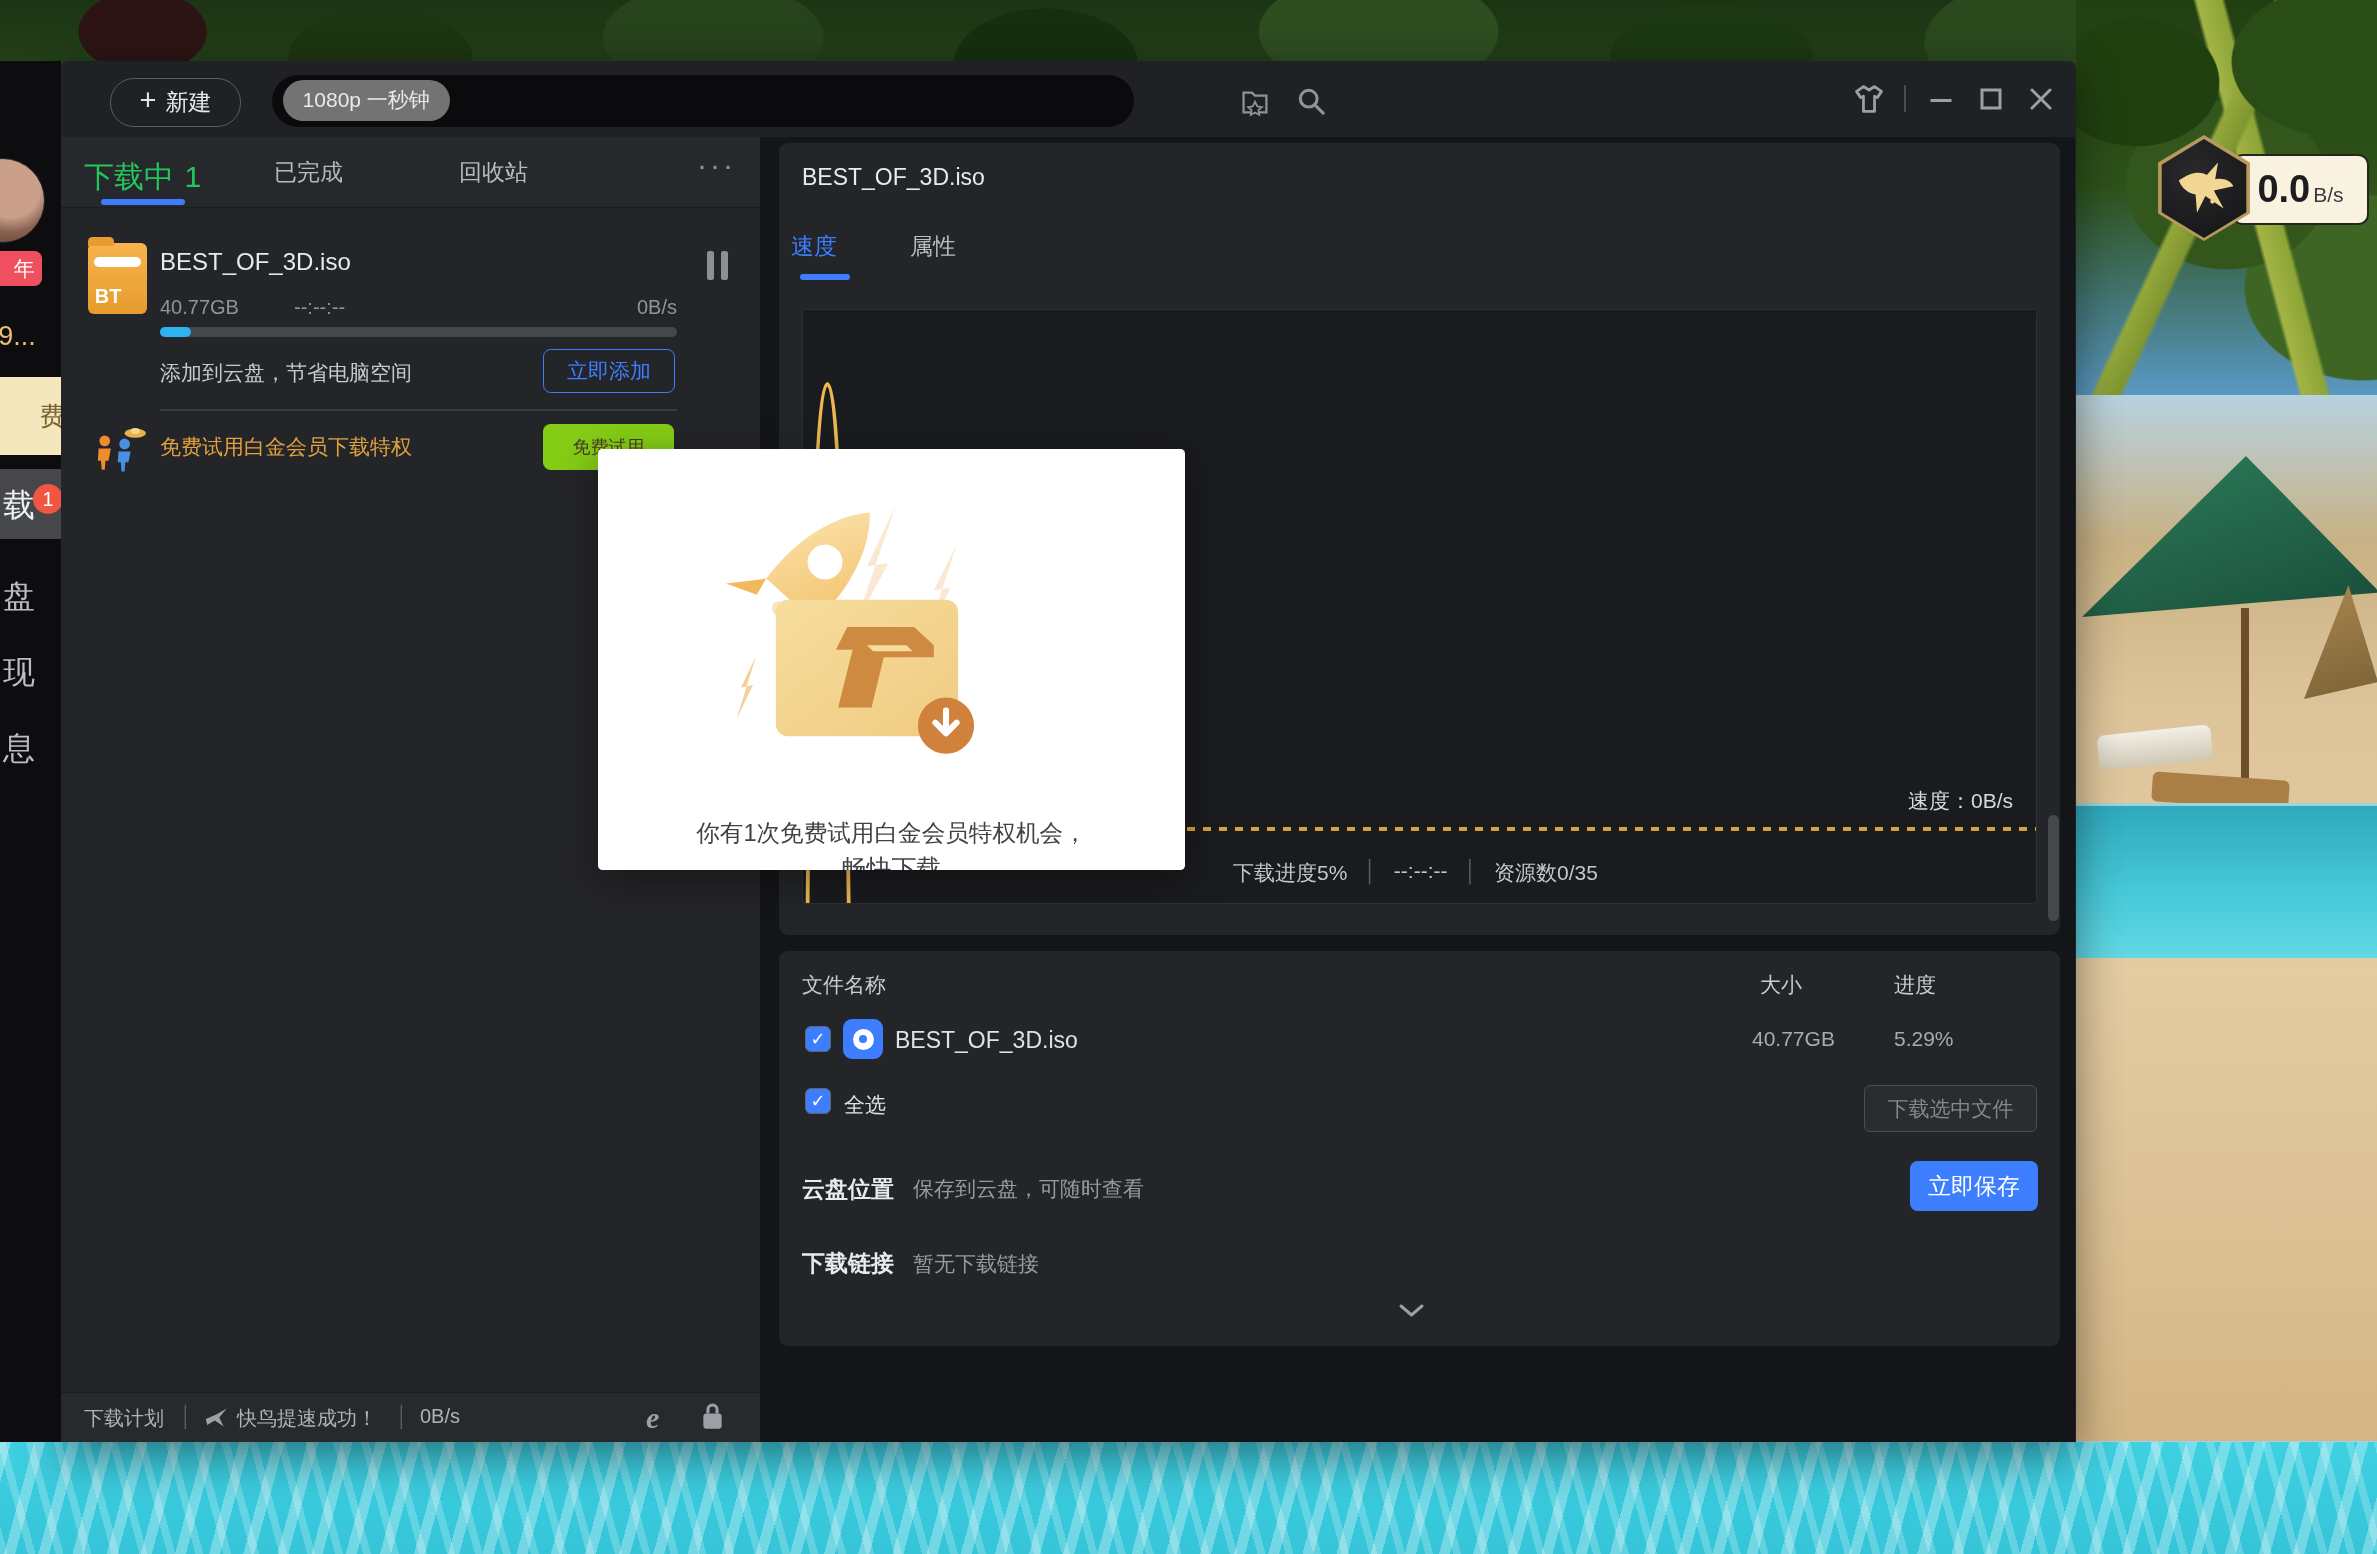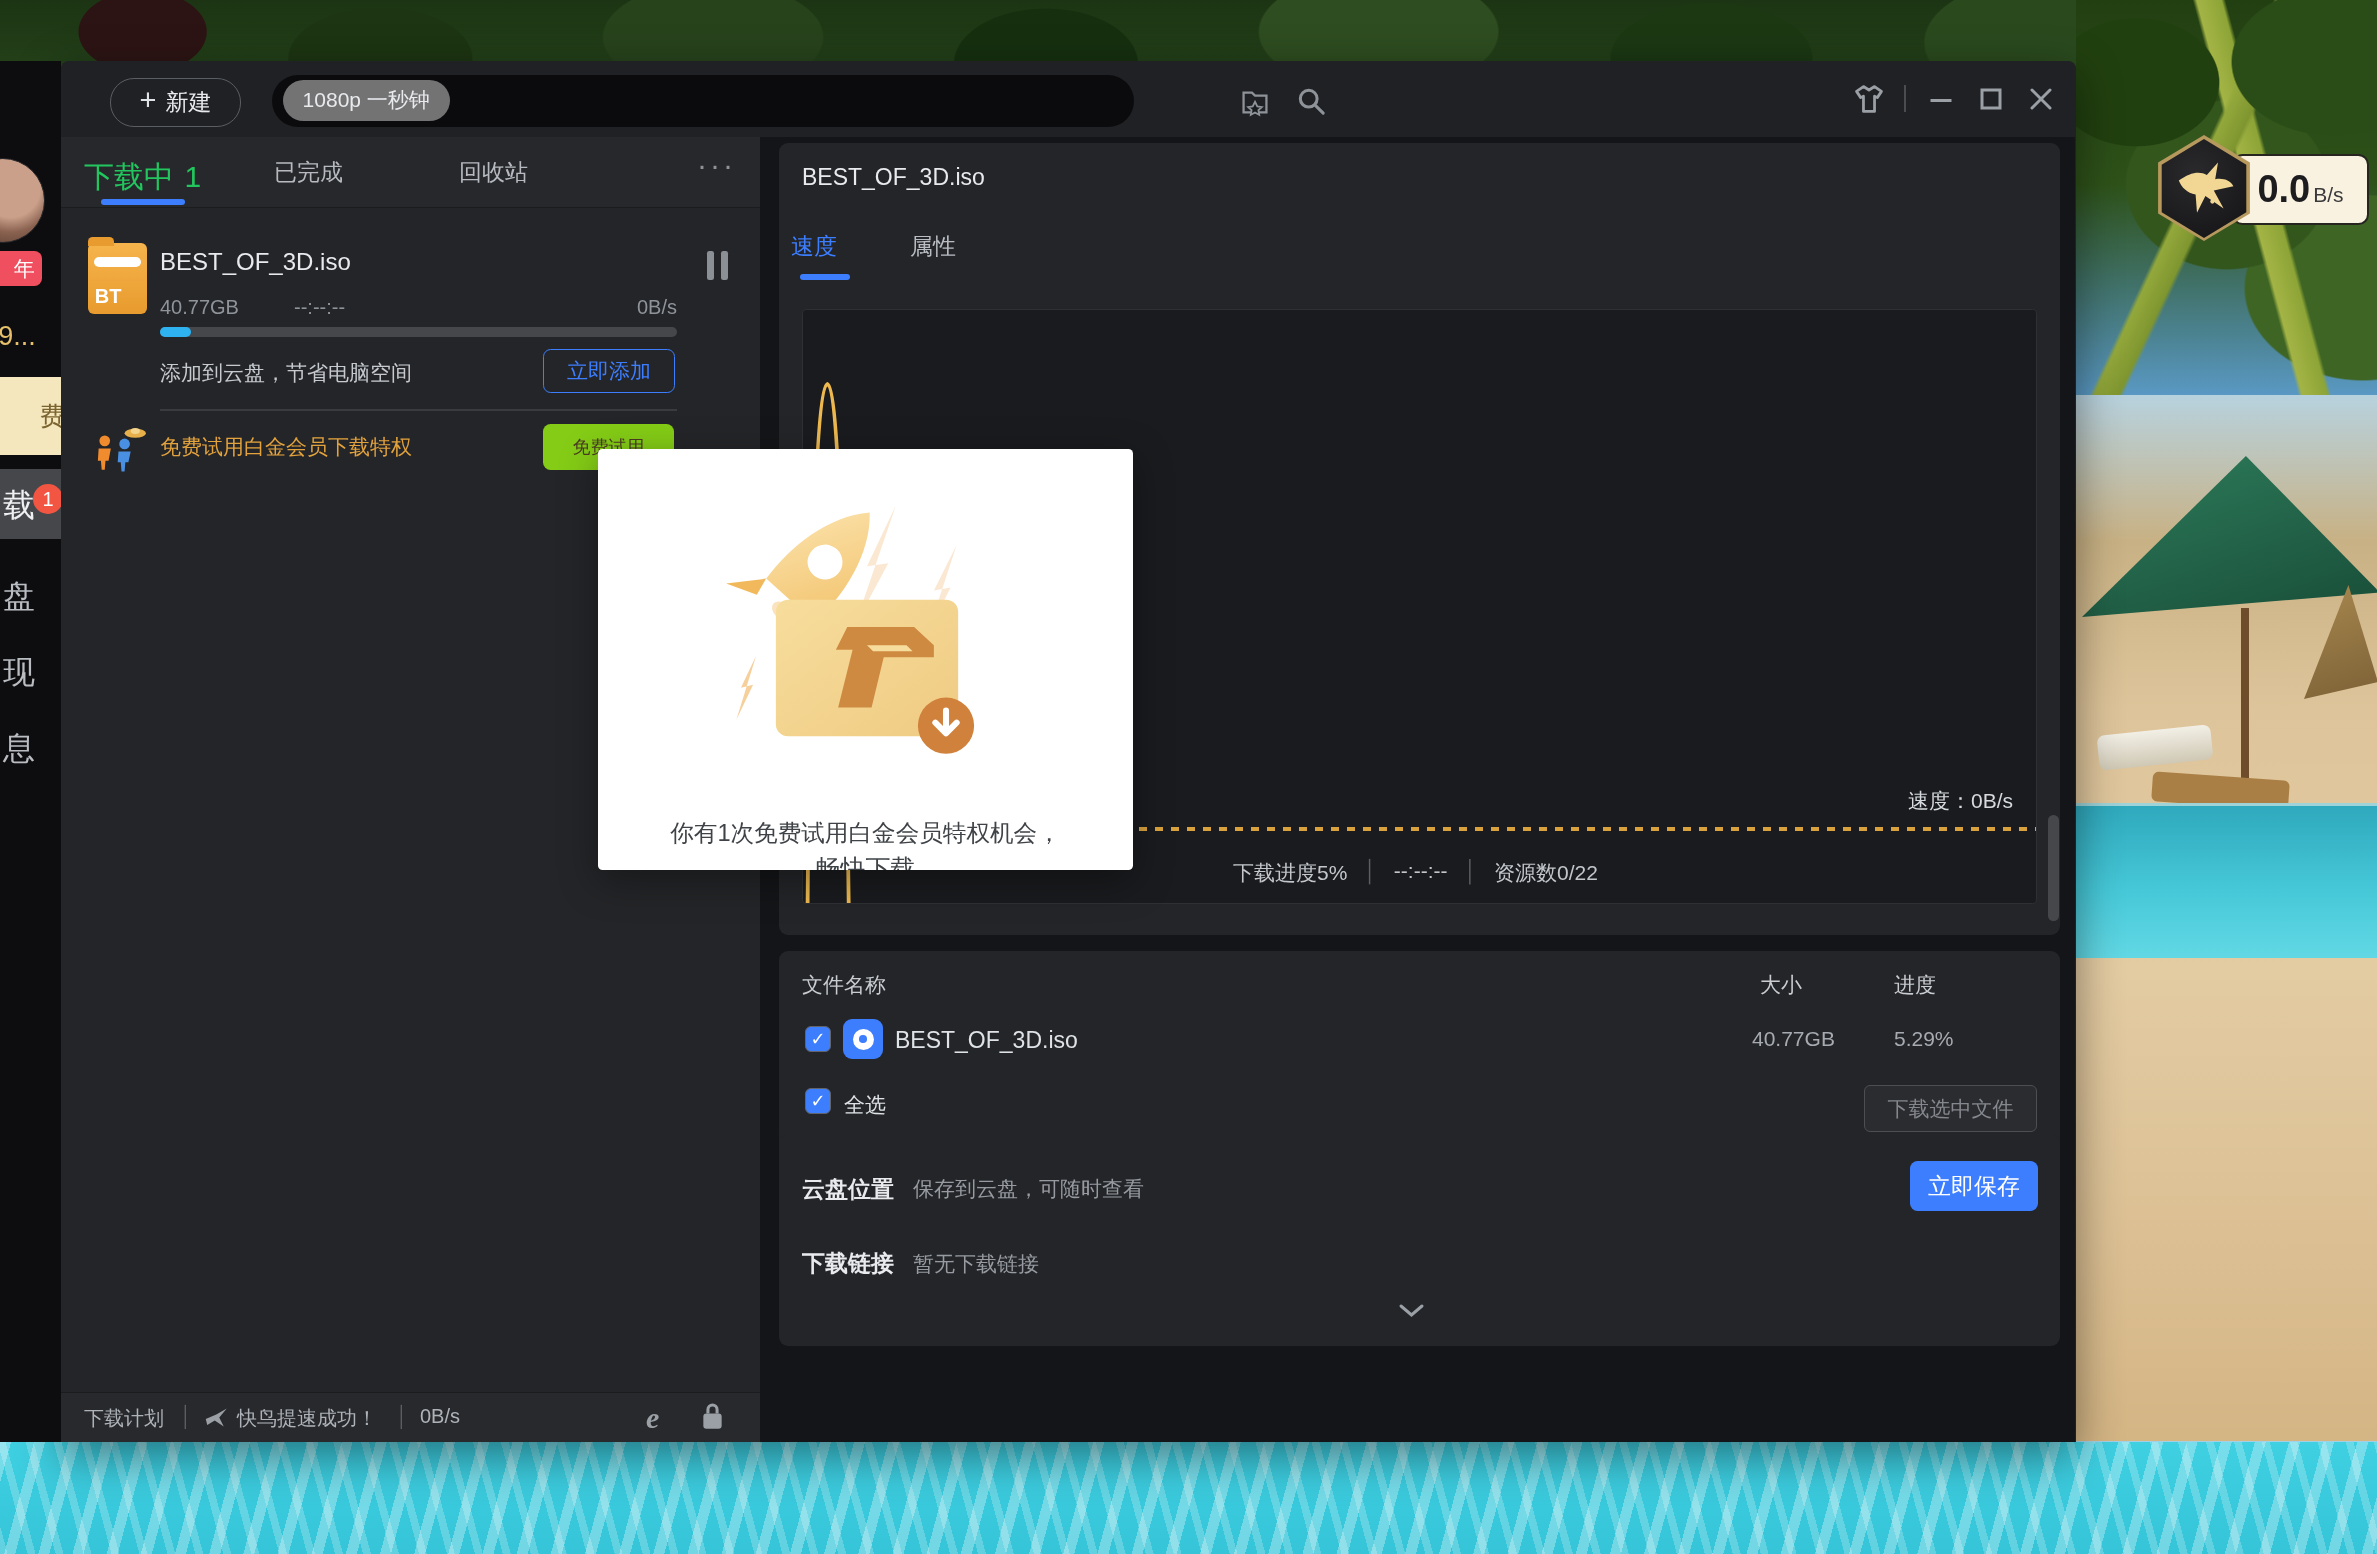--- a/index.html
+++ b/index.html
@@ -168,21 +168,21 @@
   .card-cloud { top:997px; height:212px; }
   .cc-label1 { position:absolute; left:23px; top:40px; font-size:23px; font-weight:bold; color:#e8eaed; }
   .cc-desc1 { position:absolute; left:134px; top:41px; font-size:21px; color:#979ba1; }
   .btn-save { position:absolute; left:1131px; top:27px; width:128px; height:50px; background:#3d7eff; border:none; border-radius:7.6px;
     color:#fff; font-size:23px; display:flex; align-items:center; justify-content:center; }
   .cc-label2 { position:absolute; left:23px; top:114px; font-size:23px; font-weight:bold; color:#e8eaed; }
   .cc-desc2 { position:absolute; left:134px; top:116px; font-size:21px; color:#979ba1; }
   .cc-chevron { position:absolute; left:619px; top:169px; }
 
   
-  .modal { left:598px; top:449px; width:535px; height:421px; background:#ffffff; border-radius:4.6px; overflow:hidden;
+  .modal { left:598px; top:449px; width:587px; height:421px; background:#ffffff; border-radius:4.6px; overflow:hidden;
     box-shadow:0 10.6px 38px rgba(0,0,0,.35); z-index:50; }
   .modal-illus { position:absolute; left:108px; top:35px; }
   .modal-l1 { position:absolute; left:0; top:368px; width:100%; text-align:center; font-size:23.6px; color:#3f4347; }
   .modal-l2 { position:absolute; left:0; top:403px; width:100%; text-align:center; font-size:25px; color:#3f4347; }
 
   svg { display:block; }
 </style>
 </head>
 <body>
 
@@ -329,21 +329,21 @@
         <svg class="spike" width="99" height="595" viewBox="0 0 130 782">
           <path d="M6,782 C10,340 18,104 32,100 C46,104 54,340 60,782" fill="none" stroke="#ecb84f" stroke-width="5"></path>
         </svg>
         <div class="chart-speed-label">速度：0B/s</div>
         <div class="chart-dash"></div>
         <div class="chart-info">
           <span>下载进度5%</span>
           <span class="sep">│</span>
           <span>--:--:--</span>
           <span class="sep">│</span>
-          <span>资源数0/22</span>
+          <span>资源数0/35</span>
         </div>
       </div>
     </div>
     <div class="scrollbar"></div>
 
     <div class="card card-files">
       <div class="cf-h cf-hname">文件名称</div>
       <div class="cf-h cf-hsize">大小</div>
       <div class="cf-h cf-hprog">进度</div>
 

